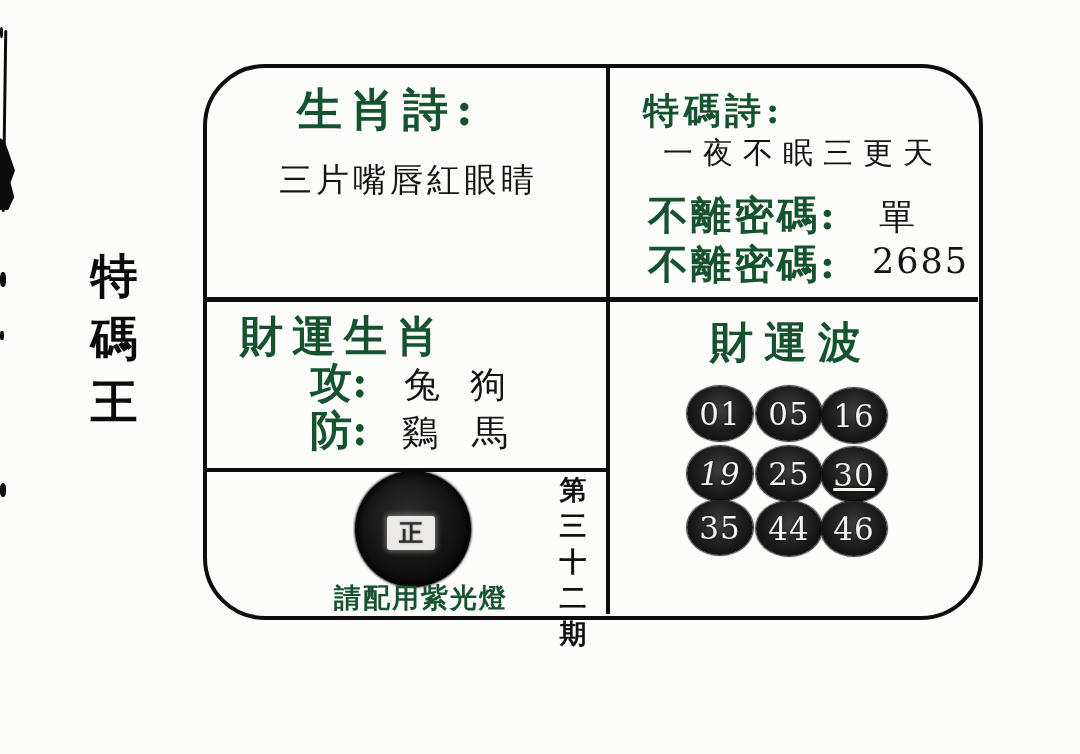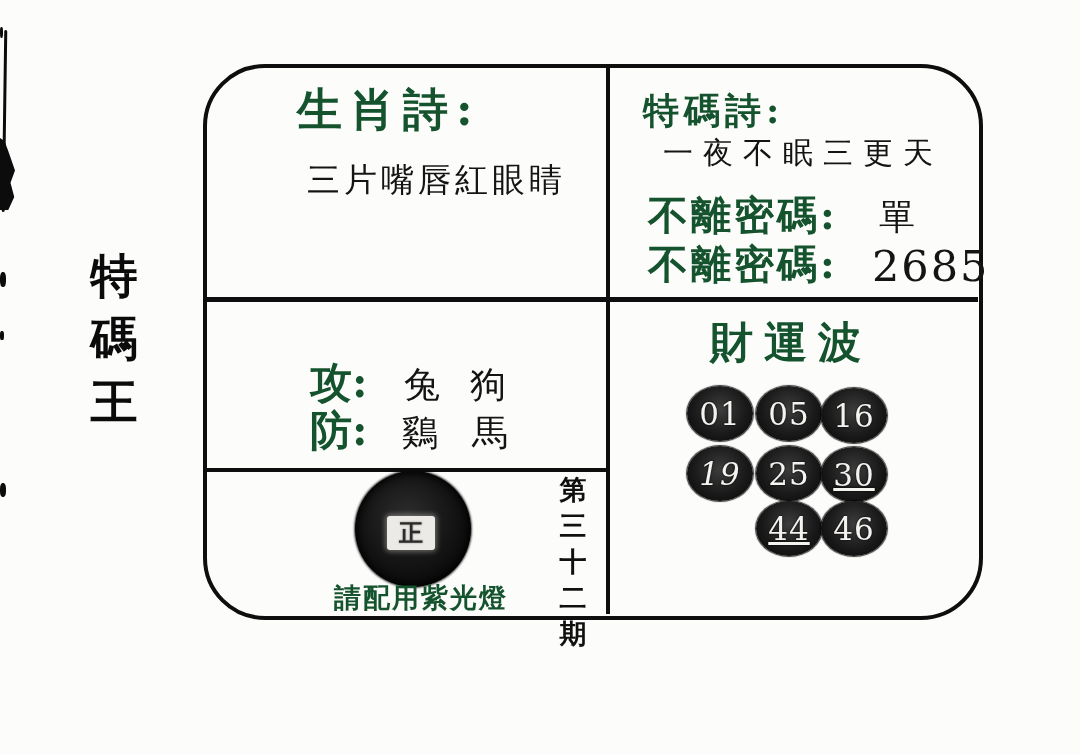--- a/index.html
+++ b/index.html
@@ -20,29 +20,29 @@
   .divider{background:#0e0e0e;}
   .v-div{left:606px;top:66px;width:4px;height:548px;}
   .h-div{left:206px;top:297px;width:772px;height:5px;}
   .h-div-left{left:206px;top:468px;width:404px;height:4px;}
 
   
   .hd{font-weight:bold;color:#14532d;white-space:nowrap;}
   .txt{color:#141414;white-space:nowrap;}
 
   .sx-title{left:297px;top:80px;font-size:45px;letter-spacing:8px;}
-  .sx-line1{left:279px;top:158px;font-size:33px;letter-spacing:4px;margin-left:28px;}
+  .sx-line1{left:279px;top:158px;font-size:33px;letter-spacing:4px;}
   .sx-line2{left:279px;top:209px;font-size:33px;letter-spacing:4px;}
 
   .tm-title{left:643px;top:87px;font-size:36px;letter-spacing:5px;}
   .tm-line{left:663px;top:133px;font-size:30px;letter-spacing:10px;}
   .ds-label{left:648px;top:188px;font-size:40px;letter-spacing:3px;}
   .ds-value{left:879px;top:193px;font-size:36px;}
   .mm-label{left:648px;top:237px;font-size:40px;letter-spacing:3px;}
-  .mm-value{left:872px;top:241px;font-size:43px;letter-spacing:2px;}
+  .mm-value{left:872px;top:241px;font-size:35px;letter-spacing:2px;}
 
   .cy-title{left:240px;top:308px;font-size:43px;letter-spacing:9px;}
   .atk-label{left:310px;top:355px;font-size:42px;}
   .atk-v1{left:404px;top:361px;font-size:36px;}
   .atk-v2{left:470px;top:361px;font-size:36px;}
   .def-label{left:310px;top:403px;font-size:42px;}
   .def-v1{left:402px;top:409px;font-size:36px;}
   .def-v2{left:472px;top:409px;font-size:36px;}
 
   
@@ -121,20 +121,21 @@
   <div class="abs hd sx-title">生肖詩:</div>
   <div class="abs txt sx-line1">三片嘴唇紅眼睛</div>
 
   <div class="abs hd tm-title">特碼詩:</div>
   <div class="abs txt tm-line">一夜不眠三更天</div>
   <div class="abs hd ds-label">不離密碼:</div>
   <div class="abs txt ds-value">單</div>
   <div class="abs hd mm-label">不離密碼:</div>
   <div class="abs txt mm-value">2685</div>
 
+  <div class="abs hd cy-title">財運生肖</div>
   <div class="abs hd atk-label">攻:</div>
   <div class="abs txt atk-v1">兔</div>
   <div class="abs txt atk-v2">狗</div>
   <div class="abs hd def-label">防:</div>
   <div class="abs txt def-v1">鷄</div>
   <div class="abs txt def-v2">馬</div>
 
   <div class="abs seal">
     <div class="abs seal-inner">
       <span class="seal-char">正</span>
@@ -151,16 +152,17 @@
   </div>
 
   <div class="abs hd cb-title">財運波</div>
 
   <div class="abs oval" style="left:687px;top:386px;">01</div>
   <div class="abs oval" style="left:756px;top:386px;">05</div>
   <div class="abs oval" style="left:821px;top:388px;">16</div>
   <div class="abs oval" style="left:687px;top:446px;font-style:italic;">19</div>
   <div class="abs oval" style="left:756px;top:446px;">25</div>
   <div class="abs oval" style="left:821px;top:447px;text-decoration:underline;">30</div>
-  <div class="abs oval" style="left:756px;top:501px;text-decoration:underline;">44</div>
+  <div class="abs oval" style="left:687px;top:500px;">35</div>
+  <div class="abs oval" style="left:756px;top:501px;">44</div>
   <div class="abs oval" style="left:821px;top:501px;">46</div>
 
 </div>
 
 </body></html>

